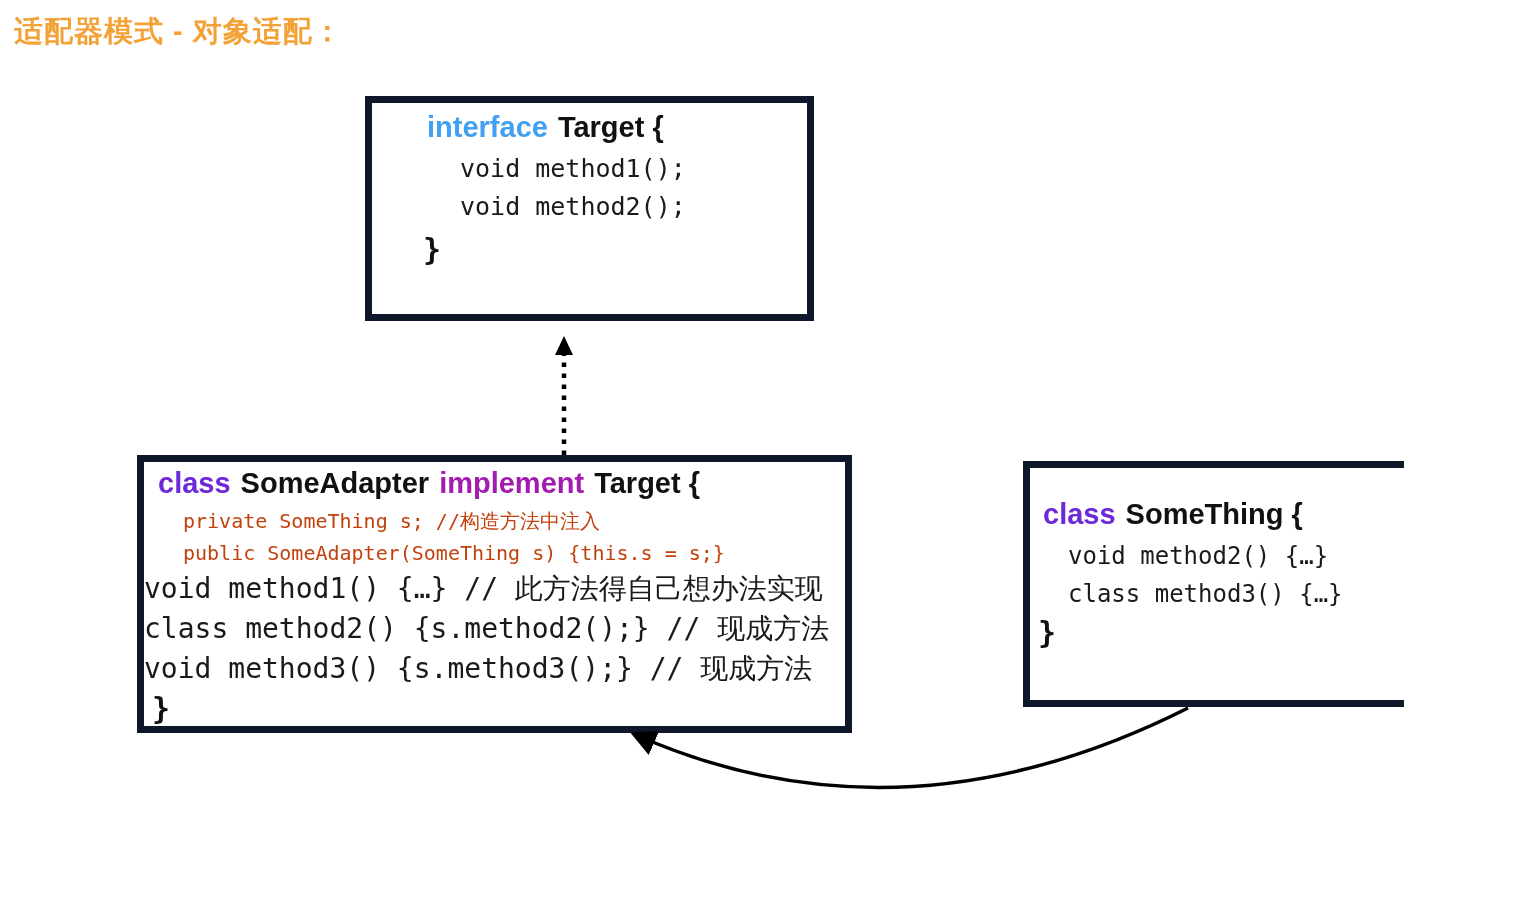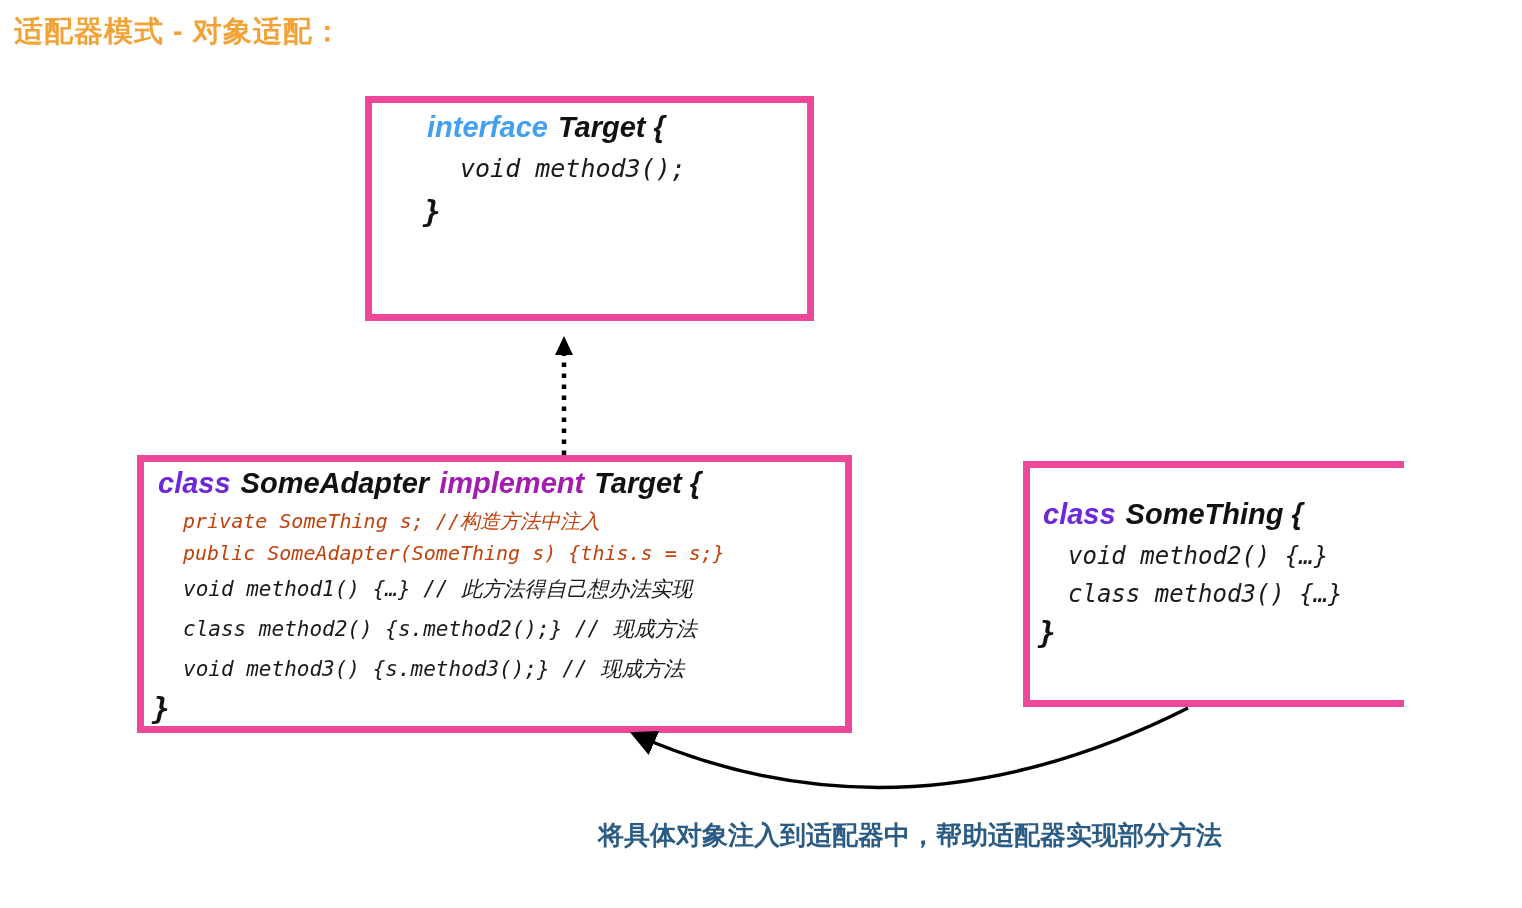--- a/index.html
+++ b/index.html
@@ -20,23 +20,22 @@
     left: 14px;
     top: 12px;
     font-size: 29px;
     font-weight: bold;
     letter-spacing: 1px;
     color: #f3a237;
   }
   .code-box {
     position: absolute;
     background: #ffffff;
-    border: 7px solid #ec4899;
+    border: 7px solid #0f172a;
     box-sizing: border-box;
-    font-style: italic;
   }
   .box-target   { left: 365px;  top: 96px;  width: 449px; height: 225px; }
   .box-adapter  { left: 137px;  top: 455px; width: 715px; height: 278px; }
   .box-something{ left: 1023px; top: 461px; width: 448px; height: 246px; }
 
   .hdr {
     font-size: 29px;
     font-weight: bold;
     color: #111111;
     white-space: nowrap;
@@ -61,21 +60,21 @@
   
   .box-target .hdr   { margin: 8px 0 6px 55px; }
   .box-target .line  { font-size: 25px; line-height: 38px; margin-left: 88px; }
   .box-target .close-brace { margin: 6px 0 0 51px; }
 
   
   .box-adapter .hdr  { margin: 5px 0 5px 14px; }
   .box-adapter .sline { font-size: 20px; line-height: 32px; margin-left: 39px; }
   .sline-field { color: #c2410c; }
   .sline-ctor  { color: #c2410c; }
-  .box-adapter .mline { font-size: 21px; line-height: 40px; margin-left: 39px; }
+  .box-adapter .mline { font-size: 28px; line-height: 40px; }
   .box-adapter .close-brace { margin: 2px 0 0 8px; }
 
   
   .box-something .hdr  { margin: 30px 0 6px 13px; }
   .box-something .line { font-size: 24px; line-height: 38px; margin-left: 38px; }
   .box-something .close-brace { margin: 2px 0 0 8px; }
 
   .caption {
     position: absolute;
     left: 540px;
@@ -99,21 +98,22 @@
 <body>
 
 <div id="canvas">
 
   <div class="title">适配器模式 - 对象适配：</div>
 
   <div class="code-box box-target">
     <div class="hdr">
       <span class="kw kw-interface">interface</span><span>Target {</span>
     </div>
-    <div class="mono line">void method3();</div>
+    <div class="mono line">void method1();</div>
+    <div class="mono line">void method2();</div>
     <div class="close-brace">}</div>
   </div>
 
   <div class="code-box box-adapter">
     <div class="hdr">
       <span class="kw kw-class">class</span><span>SomeAdapter</span><span class="kw-implement">implement</span><span>Target {</span>
     </div>
     <div class="mono sline sline-field">private SomeThing s; //构造方法中注入</div>
     <div class="mono sline sline-ctor">public SomeAdapter(SomeThing s) {this.s = s;}</div>
     <div class="mono mline">void method1() {…} // 此方法得自己想办法实现</div>
@@ -139,15 +139,14 @@
     </defs>
 
     <g>
       <line x1="564" y1="455" x2="564" y2="354" stroke="#000000" stroke-width="4.5" stroke-dasharray="4.5 6.5"></line>
       <polygon points="564,336 555,355 573,355" fill="#000000"></polygon>
     </g>
 
     <path d="M 1188 708 Q 902 852 636 735" fill="none" stroke="#000000" stroke-width="3.5" marker-end="url(#curve-arrowhead)"></path>
   </svg>
 
-  <div class="caption">将具体对象注入到适配器中，帮助适配器实现部分方法</div>
 
 </div>
 
 </body></html>

